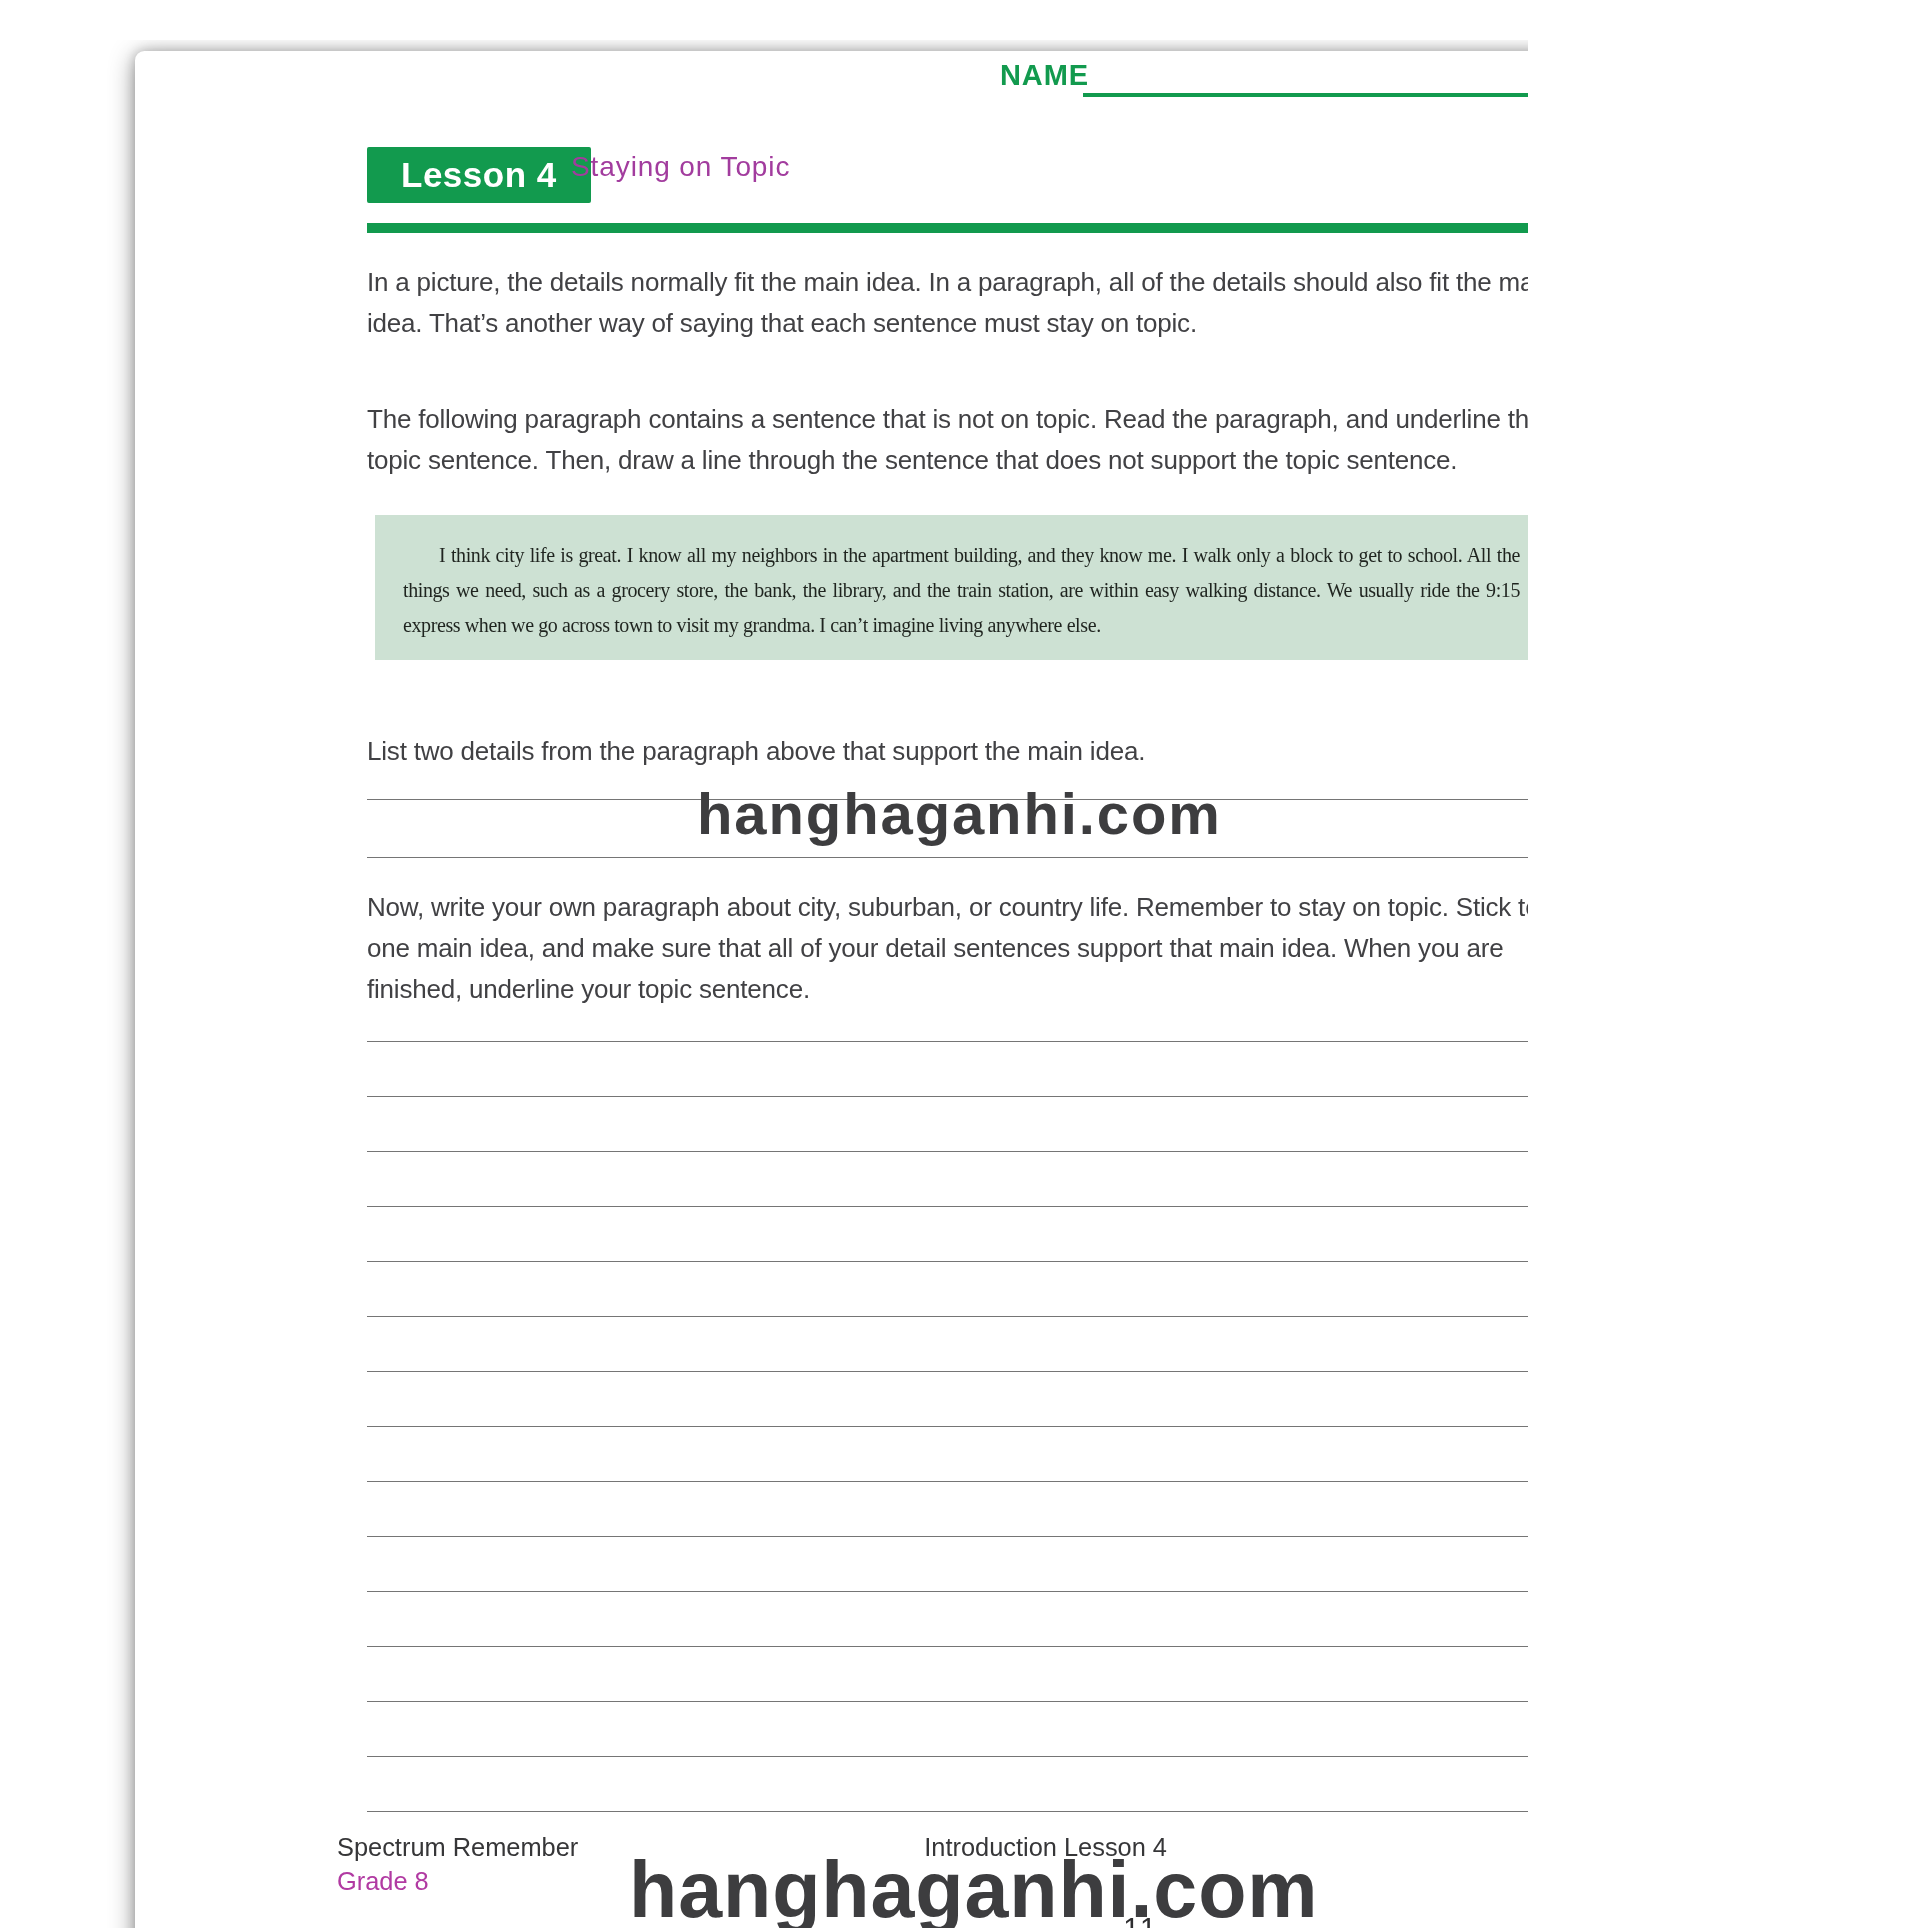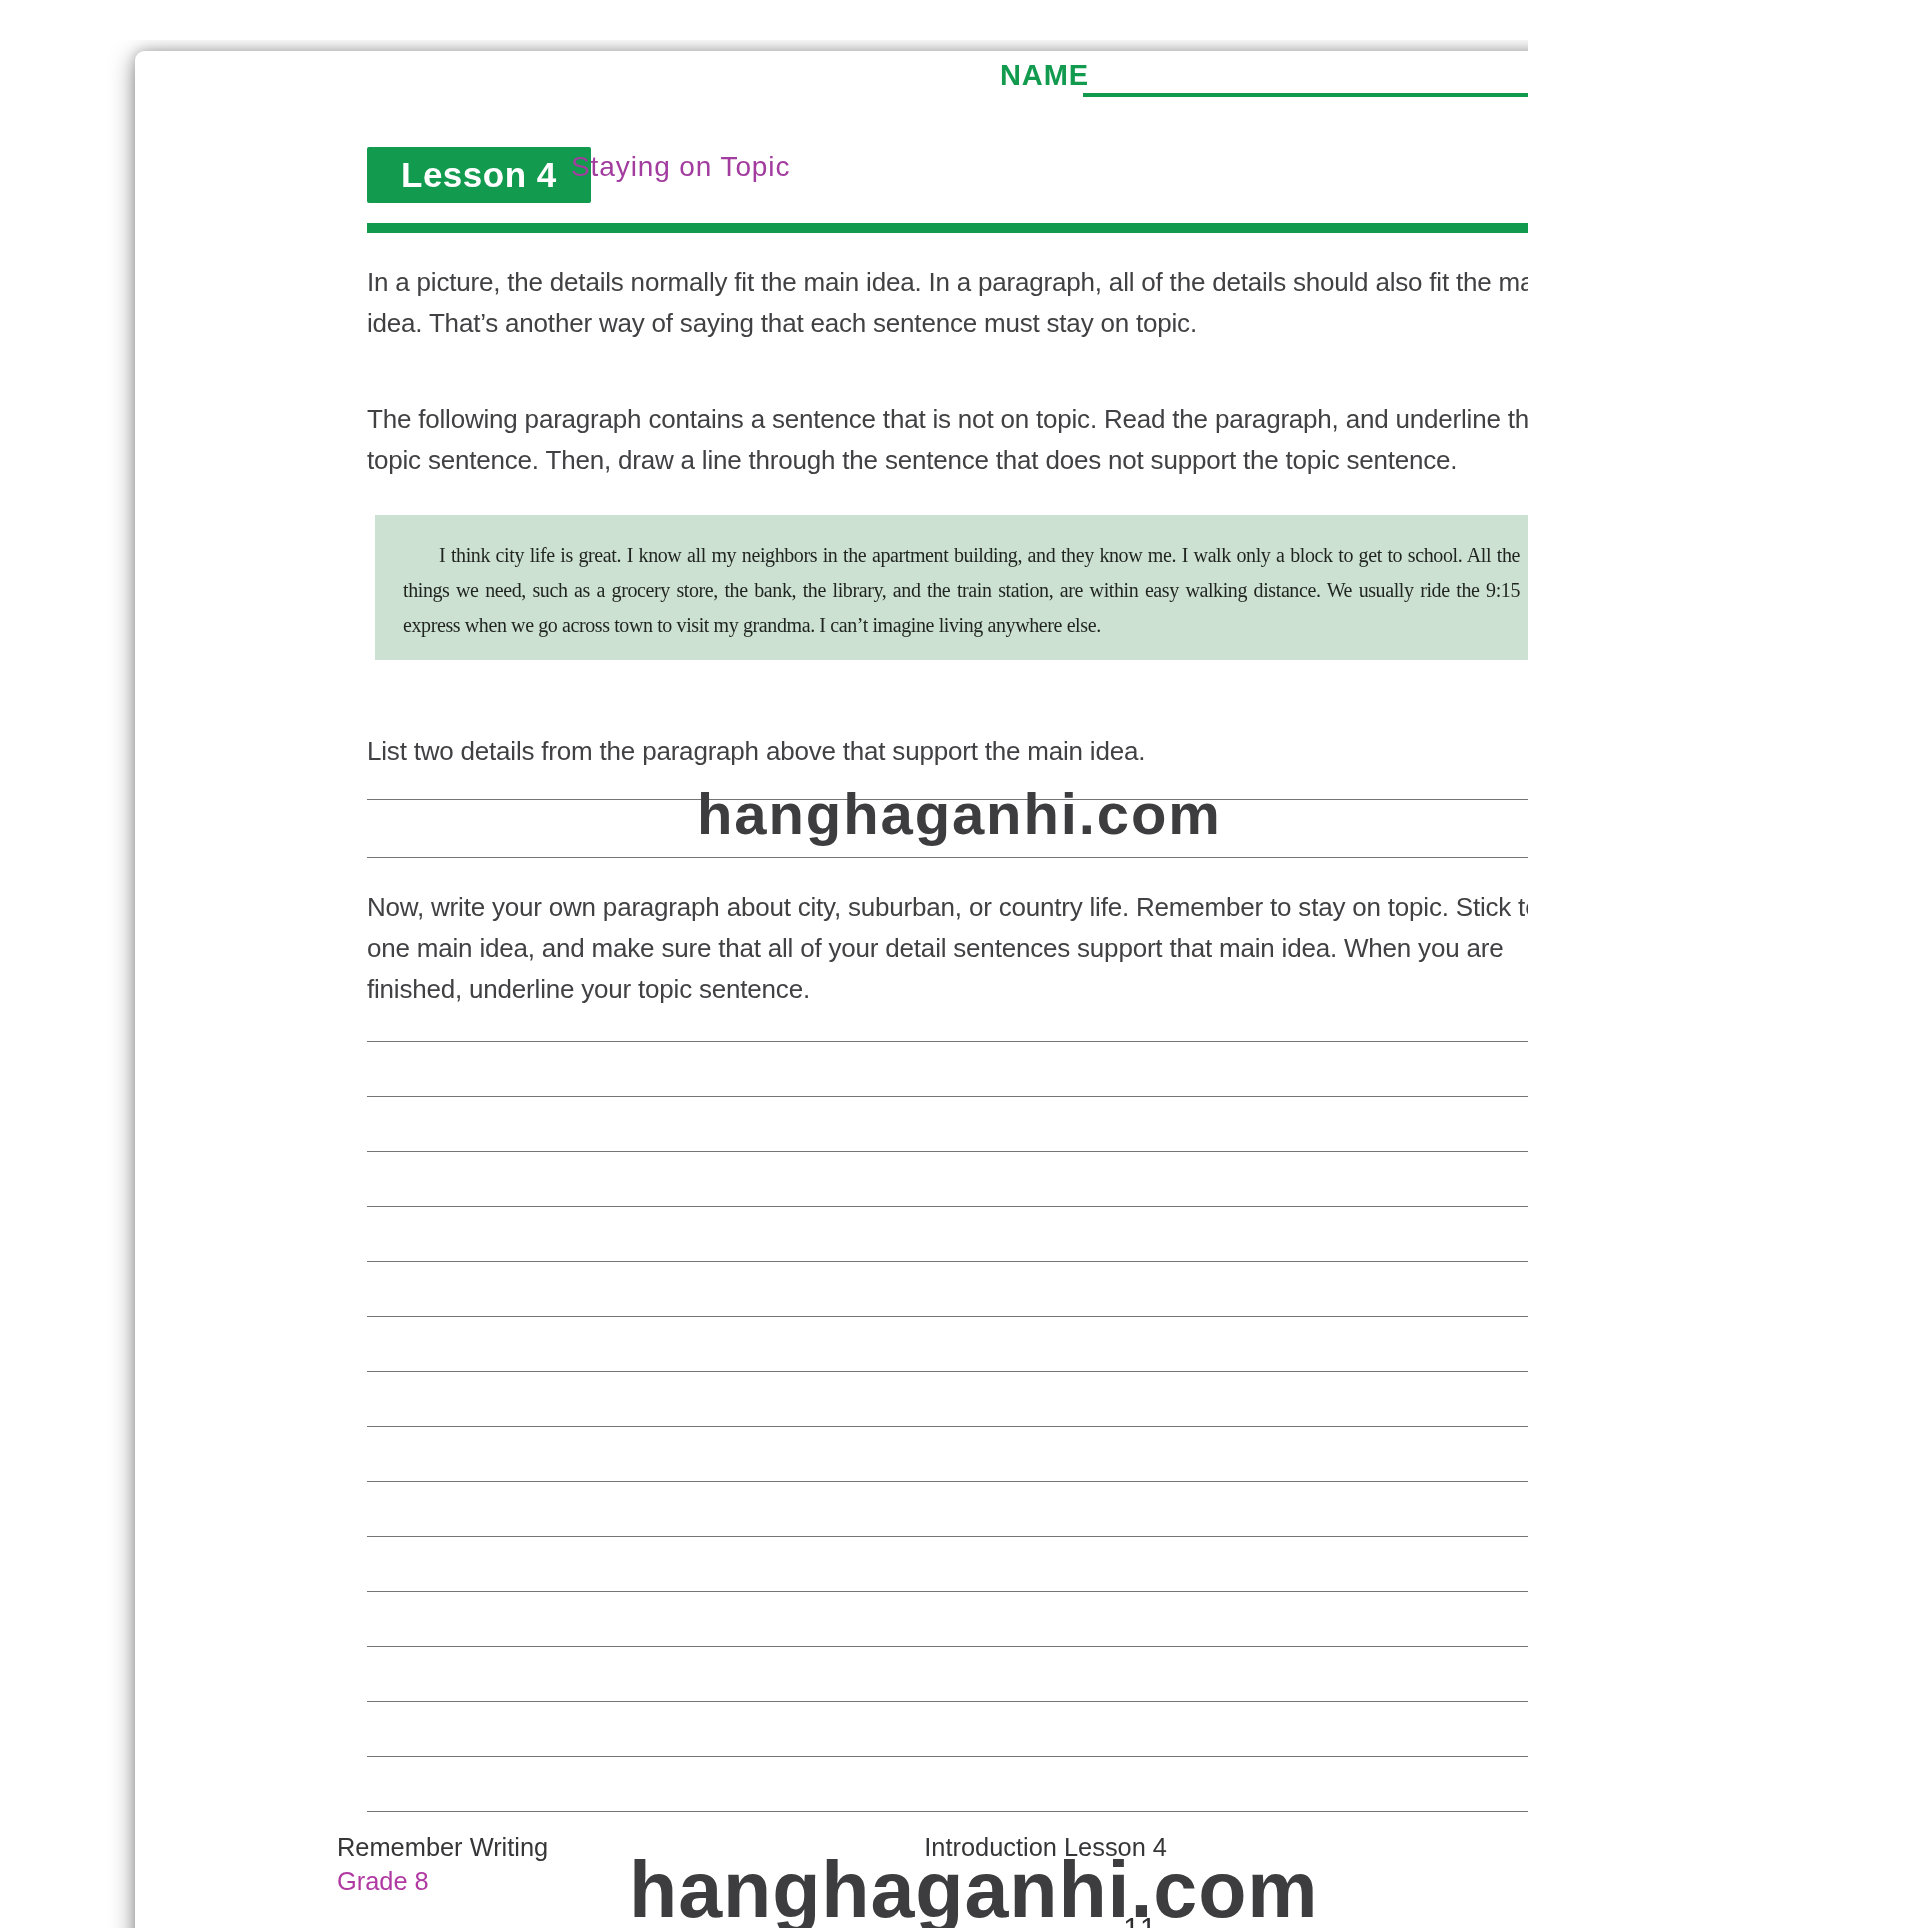--- a/index.html
+++ b/index.html
@@ -88,21 +88,21 @@
       <div class="wline"></div>
       <div class="wline"></div>
       <div class="wline"></div>
       <div class="wline"></div>
       <div class="wline"></div>
       <div class="wline"></div>
       <div class="wline"></div>
       <div class="wline"></div>
     </div>
 
-  <div class="footer-series">Remember Writing</div>
+  <div class="footer-series">Spectrum Remember</div>
   <div class="footer-grade">Grade 8</div>
   <div class="footer-chapter">Introduction Lesson 4</div>
   <div class="footer-page">11</div>
 
   <div class="wm-bottom">hanghaganhi.com</div>
 
 </div>
 
 
 </body></html>

